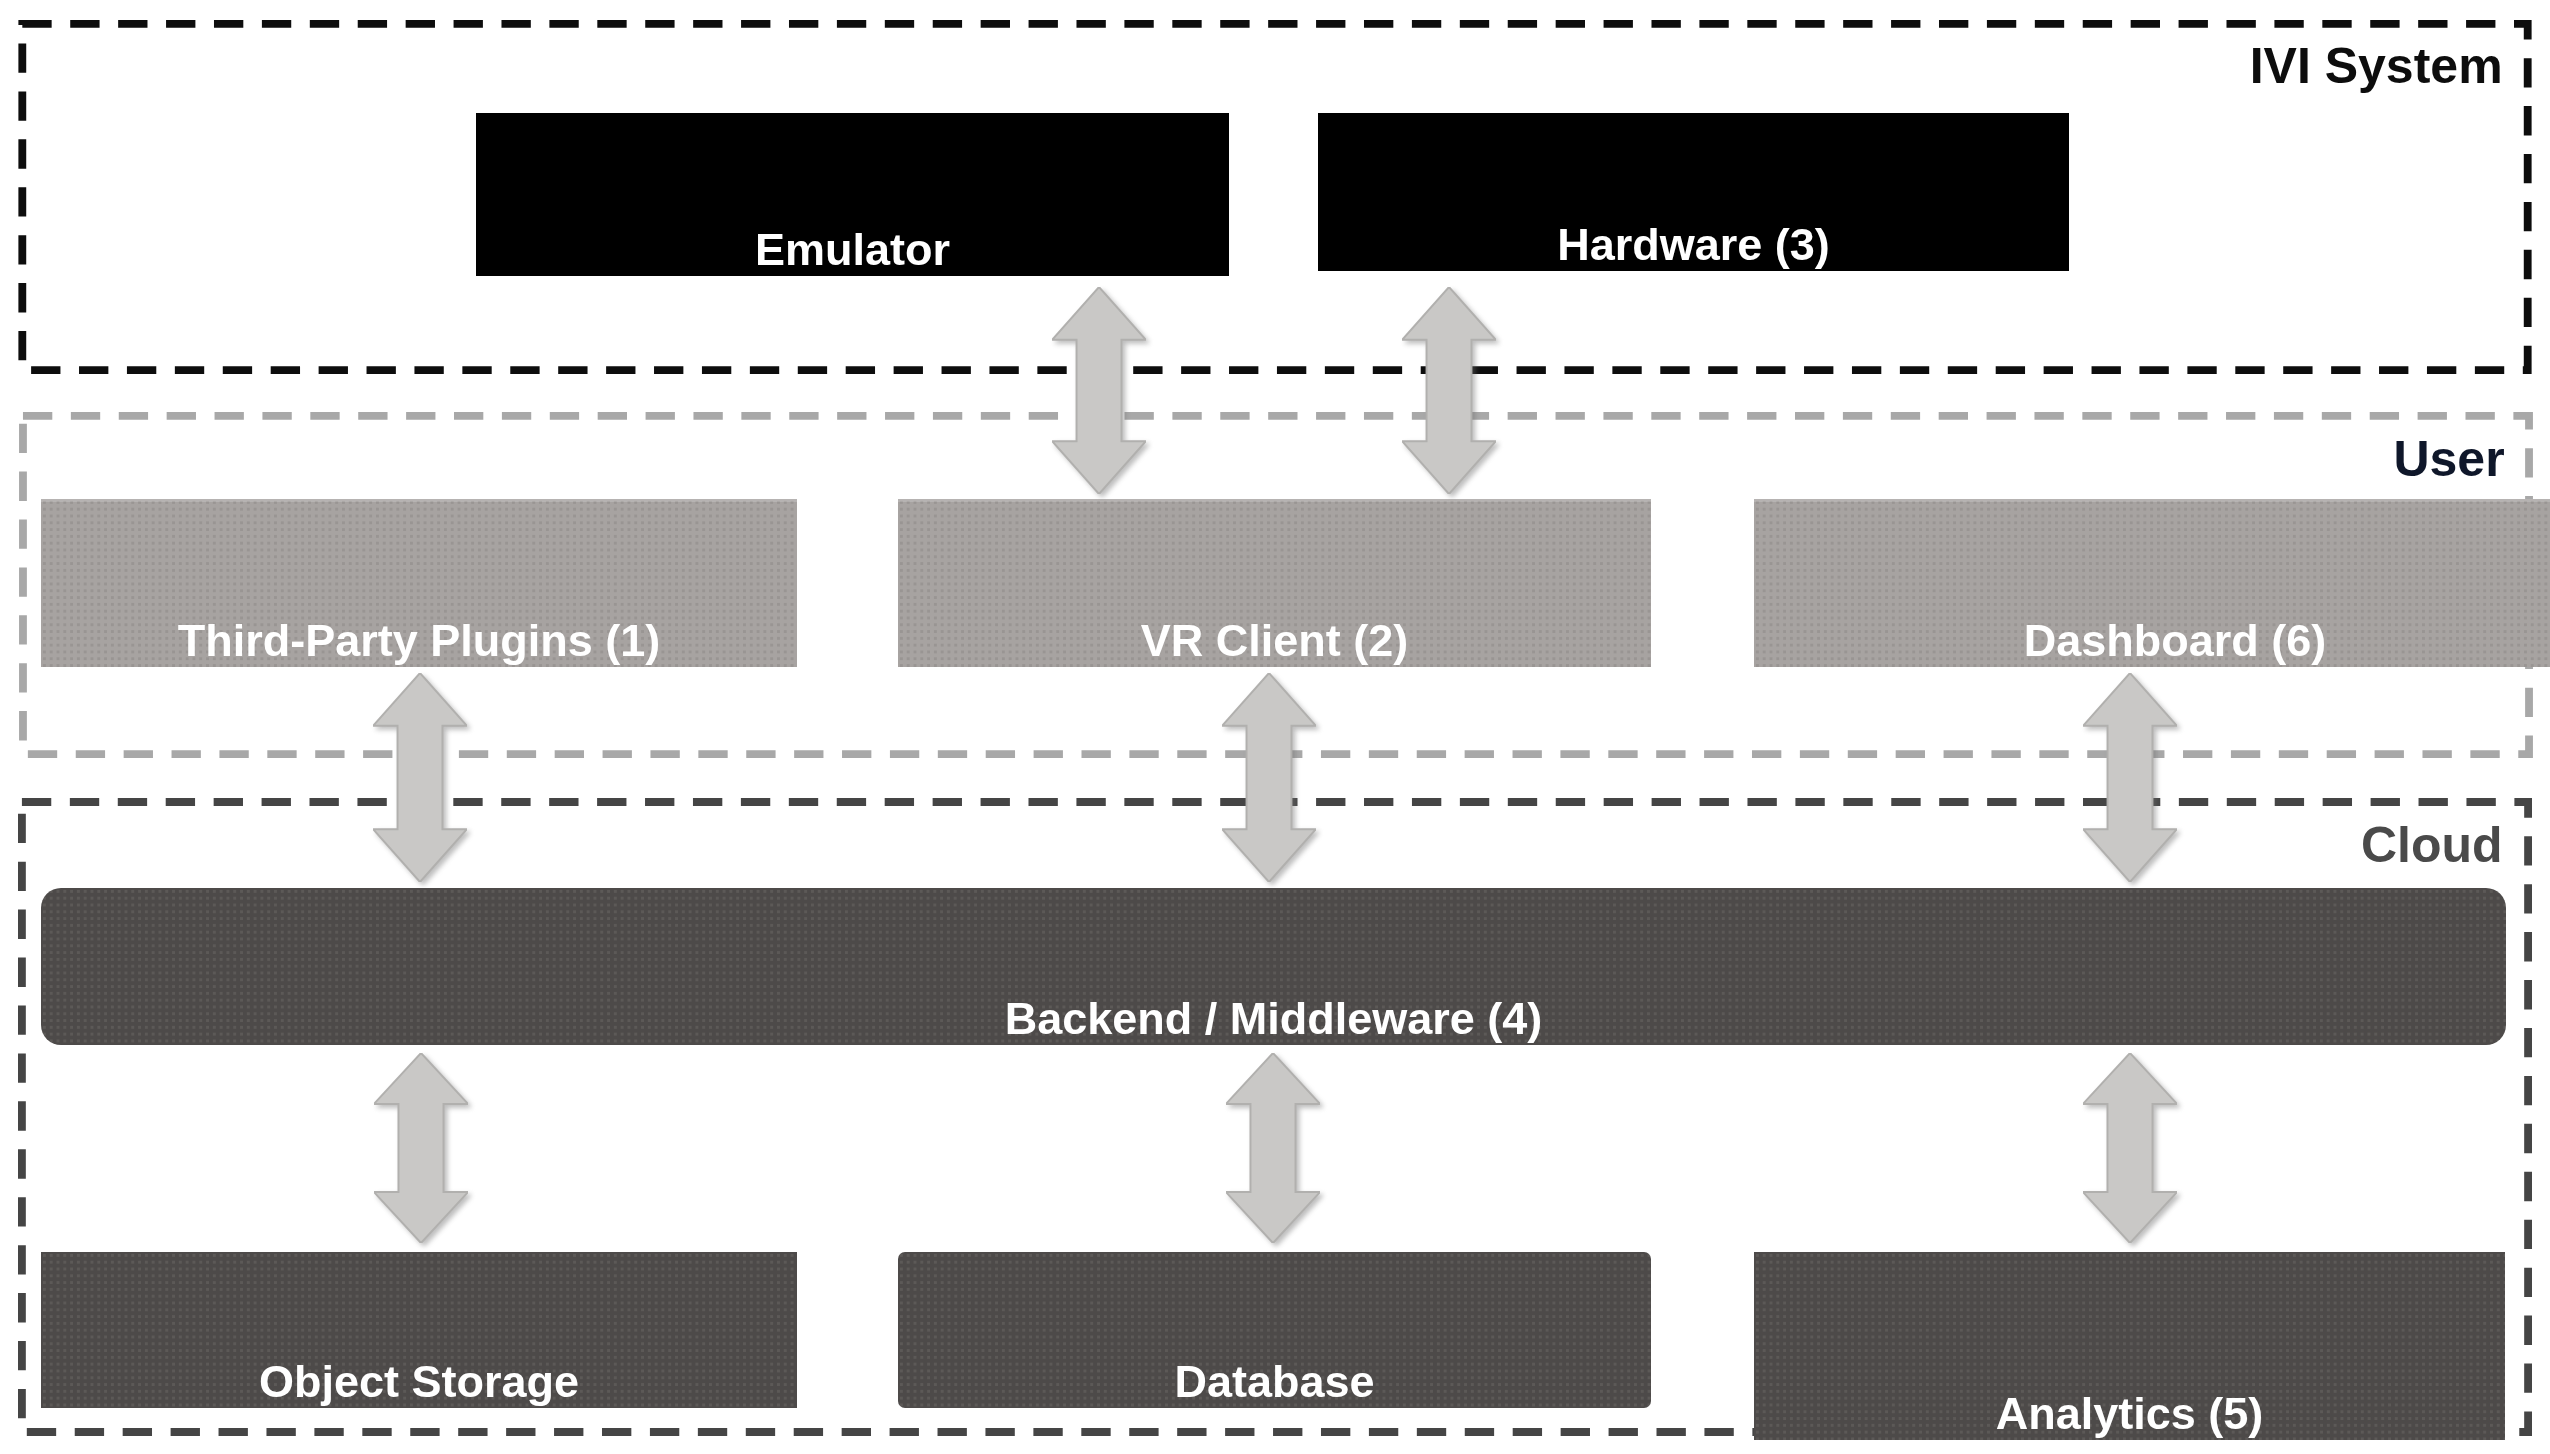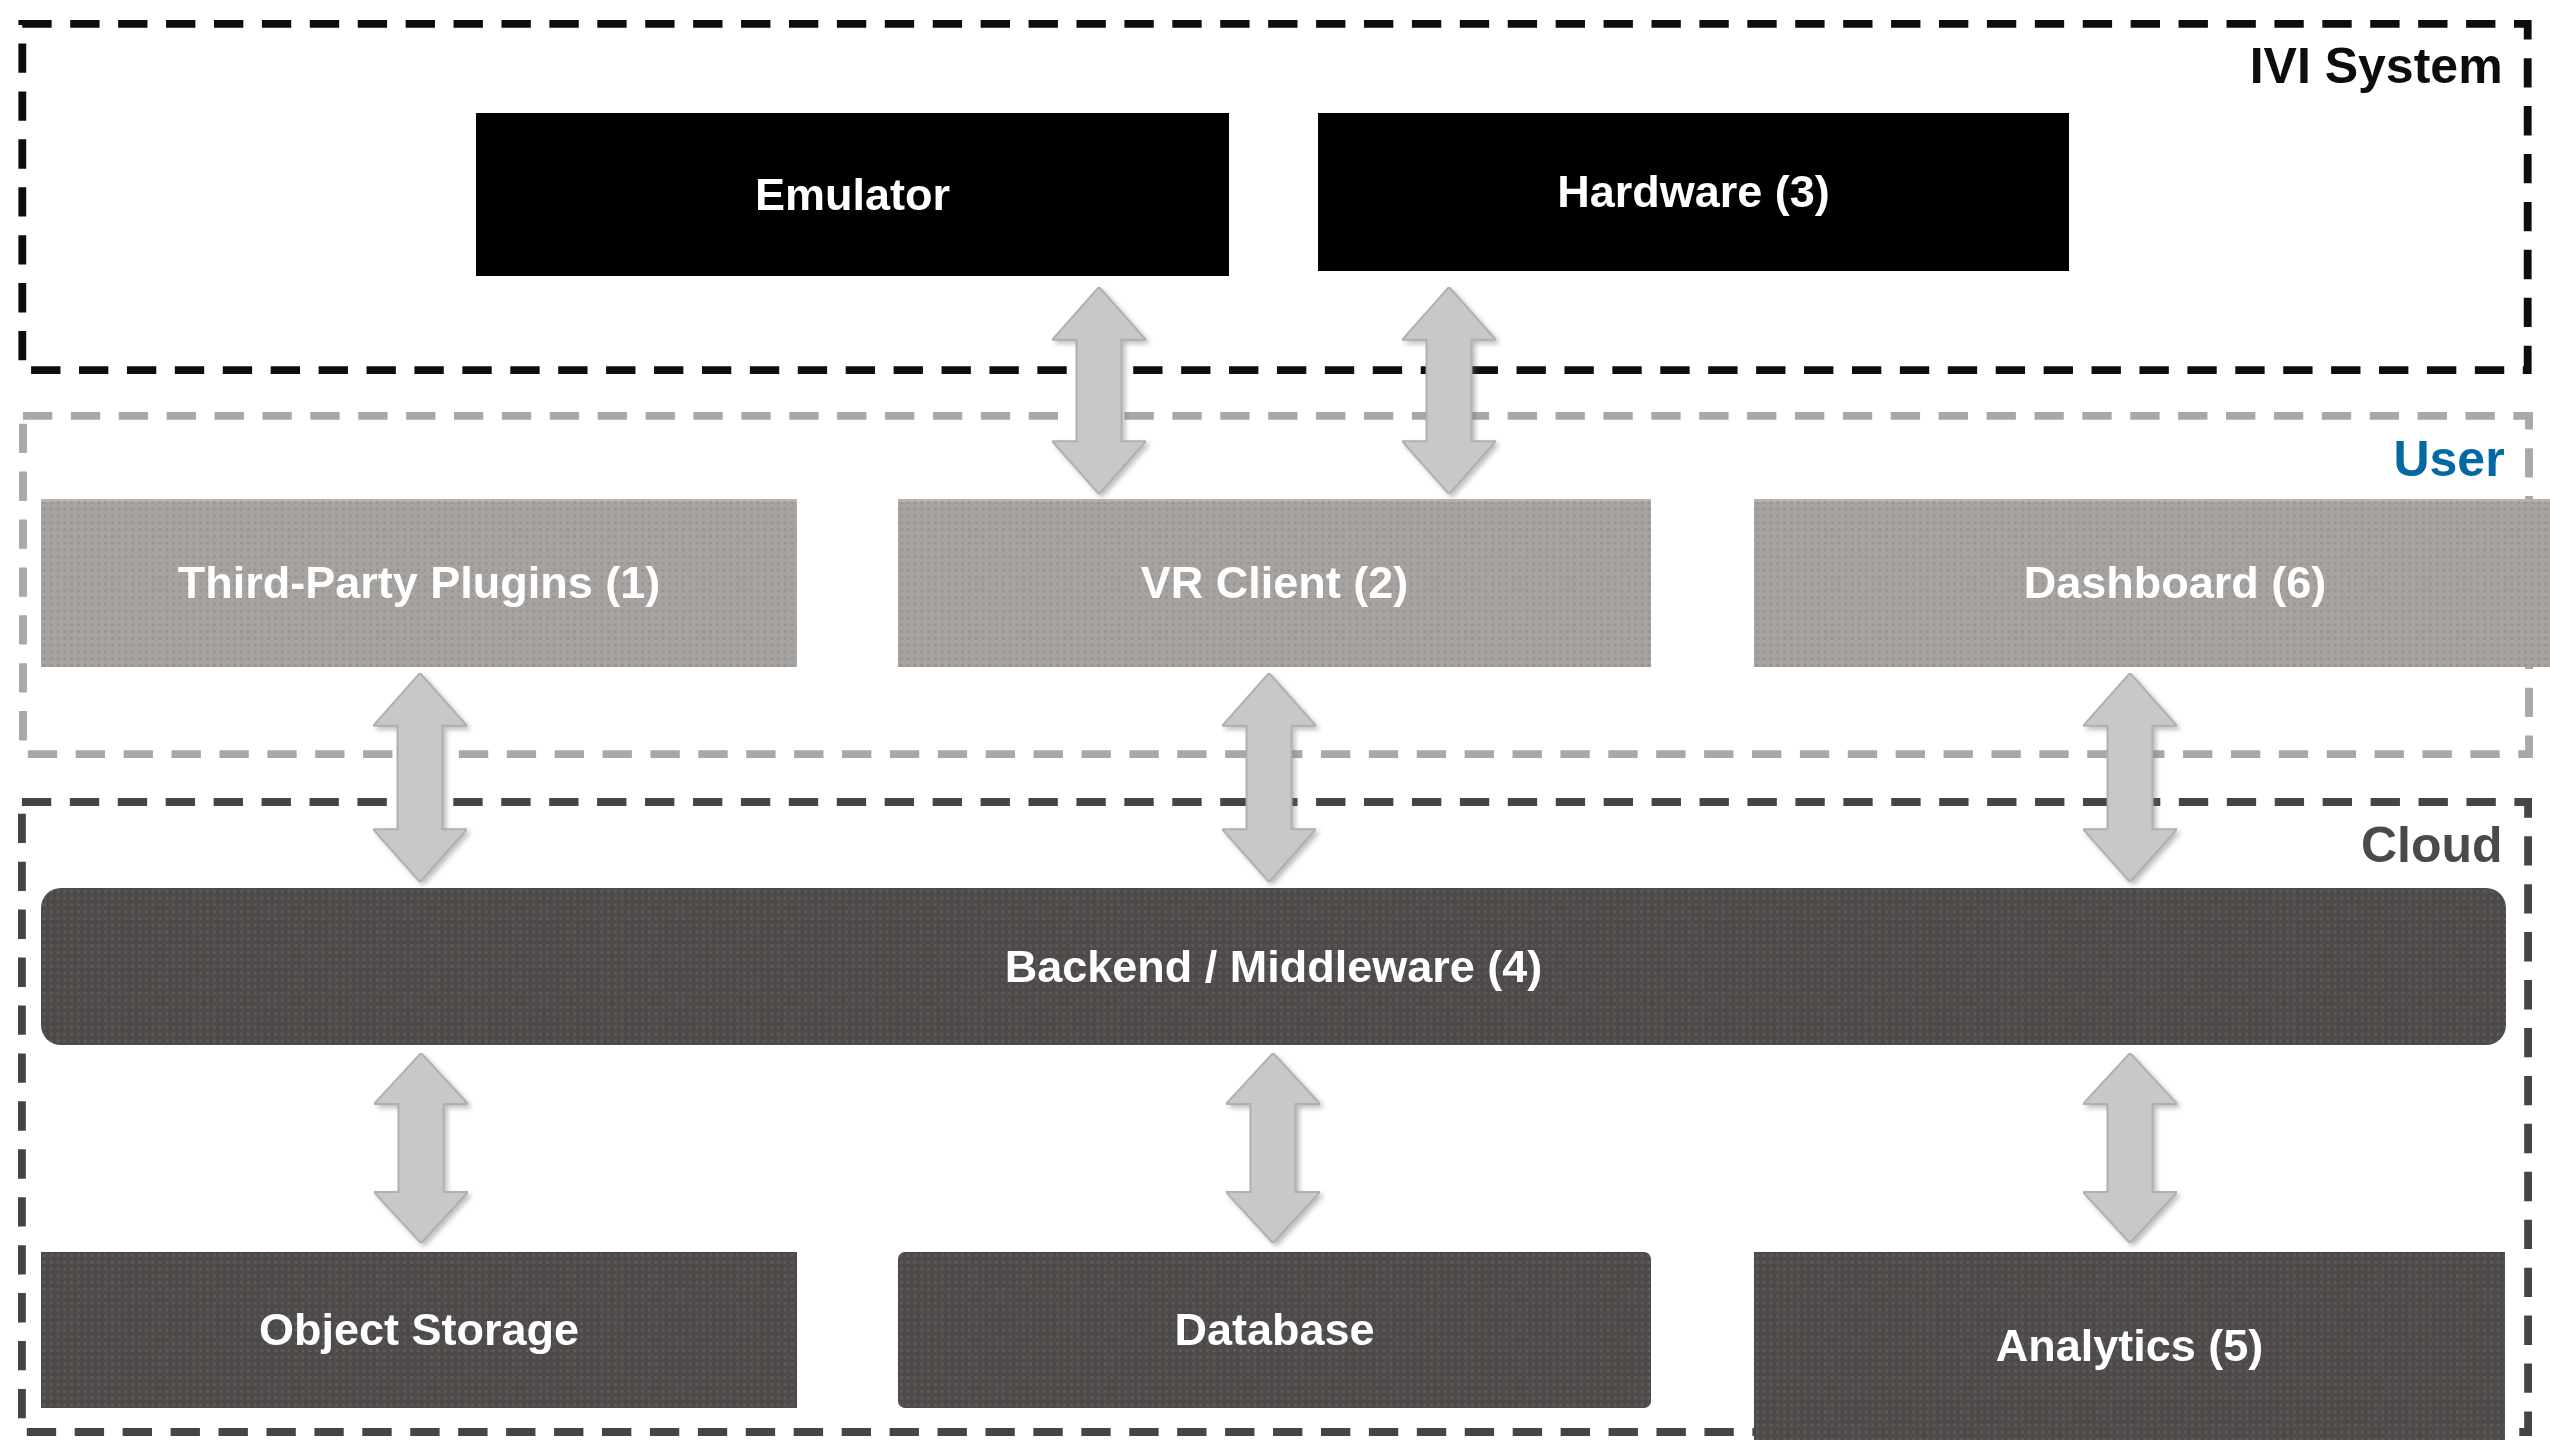--- a/index.html
+++ b/index.html
@@ -13,25 +13,25 @@
   .zone{position:absolute;}
   .zone svg{position:absolute;left:0;top:0;}
   .zone-label{
     position:absolute;
     top:17.6px;right:29px;
     font-size:50px;font-weight:700;
     letter-spacing:0px;
     white-space:nowrap;
   }
   .label-ivi{color:#0d0d0d;}
-  .label-user{color:#0369a1;}
+  .label-user{color:#0f172a;}
   .label-cloud{color:#4a4a4a;}
   .node{
     position:absolute;
-    display:flex;align-items:center;justify-content:center;
+    display:flex;align-items:flex-end;justify-content:center;
     color:#ffffff;
     font-size:45px;font-weight:700;
     text-align:center;
     white-space:nowrap;
   }
   .node-black{background:#000000;}
   .node-gray{
     background-color:#a7a3a1;
     background-image:radial-gradient(#999593 1.5px, transparent 1.5px);
     background-size:6.8px 6.8px;

